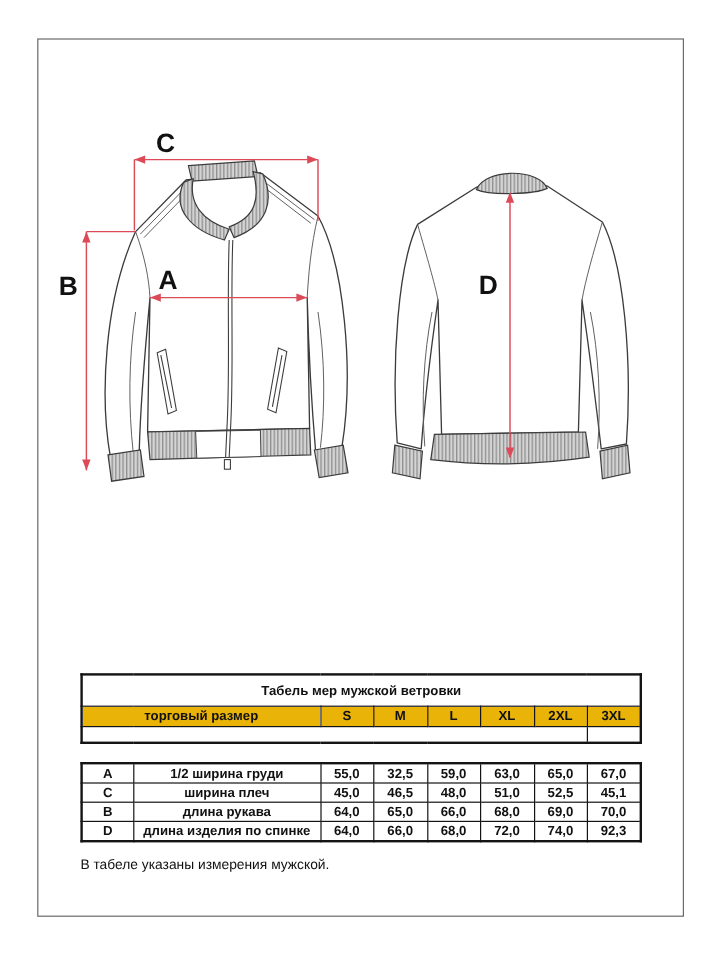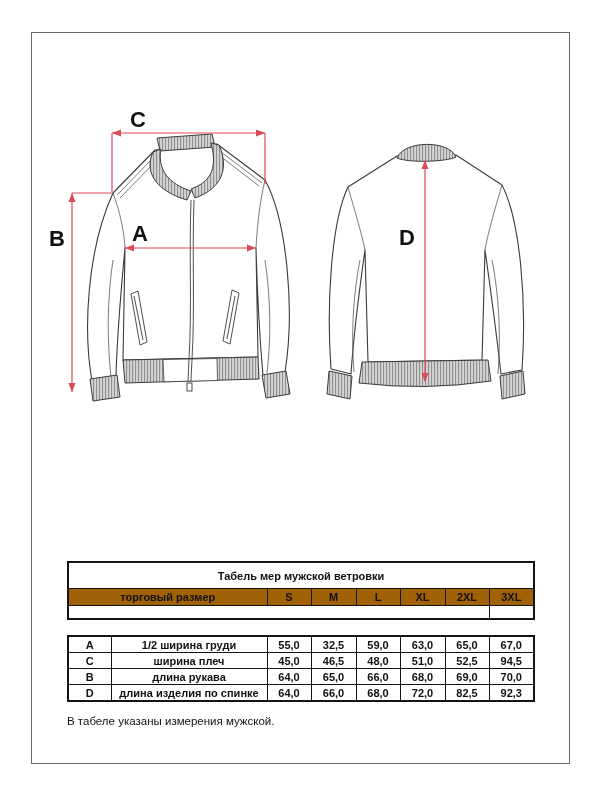--- a/index.html
+++ b/index.html
@@ -8,21 +8,21 @@
   .jacket-svg{position:absolute;}
   #front-svg{left:45px;top:100px;}
   #back-svg{left:320px;top:100px;}
 
   table.size-table{position:absolute;border-collapse:collapse;table-layout:fixed;background:#fff;border:2px solid #141414;}
   table.size-table td{border:1px solid #141414;font-family:"Liberation Sans",sans-serif;font-weight:bold;
     font-size:11px;color:#111;text-align:center;vertical-align:middle;padding:0;white-space:nowrap;overflow:hidden;}
   #header-table{left:67px;top:561px;width:466px;}
   #data-table{left:67px;top:635px;width:466px;}
   td.title-cell{font-size:11.5px;height:25px;}
-  tr.yellow td{background:#a16207;height:16px;}
+  tr.yellow td{background:#eab308;height:16px;}
   tr.empty-row td{height:12px;background:#fff;}
   #data-table td{height:15px;}
   .notes{position:absolute;left:67px;top:712px;width:470px;font-size:11.5px;color:#111;line-height:19px;}
   .notes div{white-space:nowrap;}
   text.dim-label{font-family:"Liberation Sans",sans-serif;font-weight:bold;font-size:22px;fill:#111;}
 </style>
 </head>
 <body>
 
 <div class="page-frame"></div>
@@ -208,40 +208,40 @@
     <td>67,0</td>
   </tr>
   <tr>
     <td>C</td>
     <td>ширина плеч</td>
     <td>45,0</td>
     <td>46,5</td>
     <td>48,0</td>
     <td>51,0</td>
     <td>52,5</td>
-    <td>94,5</td>
+    <td>45,1</td>
   </tr>
   <tr>
     <td>B</td>
     <td>длина рукава</td>
     <td>64,0</td>
     <td>65,0</td>
     <td>66,0</td>
     <td>68,0</td>
     <td>69,0</td>
     <td>70,0</td>
   </tr>
   <tr>
     <td>D</td>
     <td>длина изделия по спинке</td>
     <td>64,0</td>
     <td>66,0</td>
     <td>68,0</td>
     <td>72,0</td>
-    <td>82,5</td>
+    <td>74,0</td>
     <td>92,3</td>
   </tr>
 </tbody>
   </table>
 
 <div class="notes">
   <div>В табеле указаны измерения мужской.</div>
 </div>
 
 </body></html>

